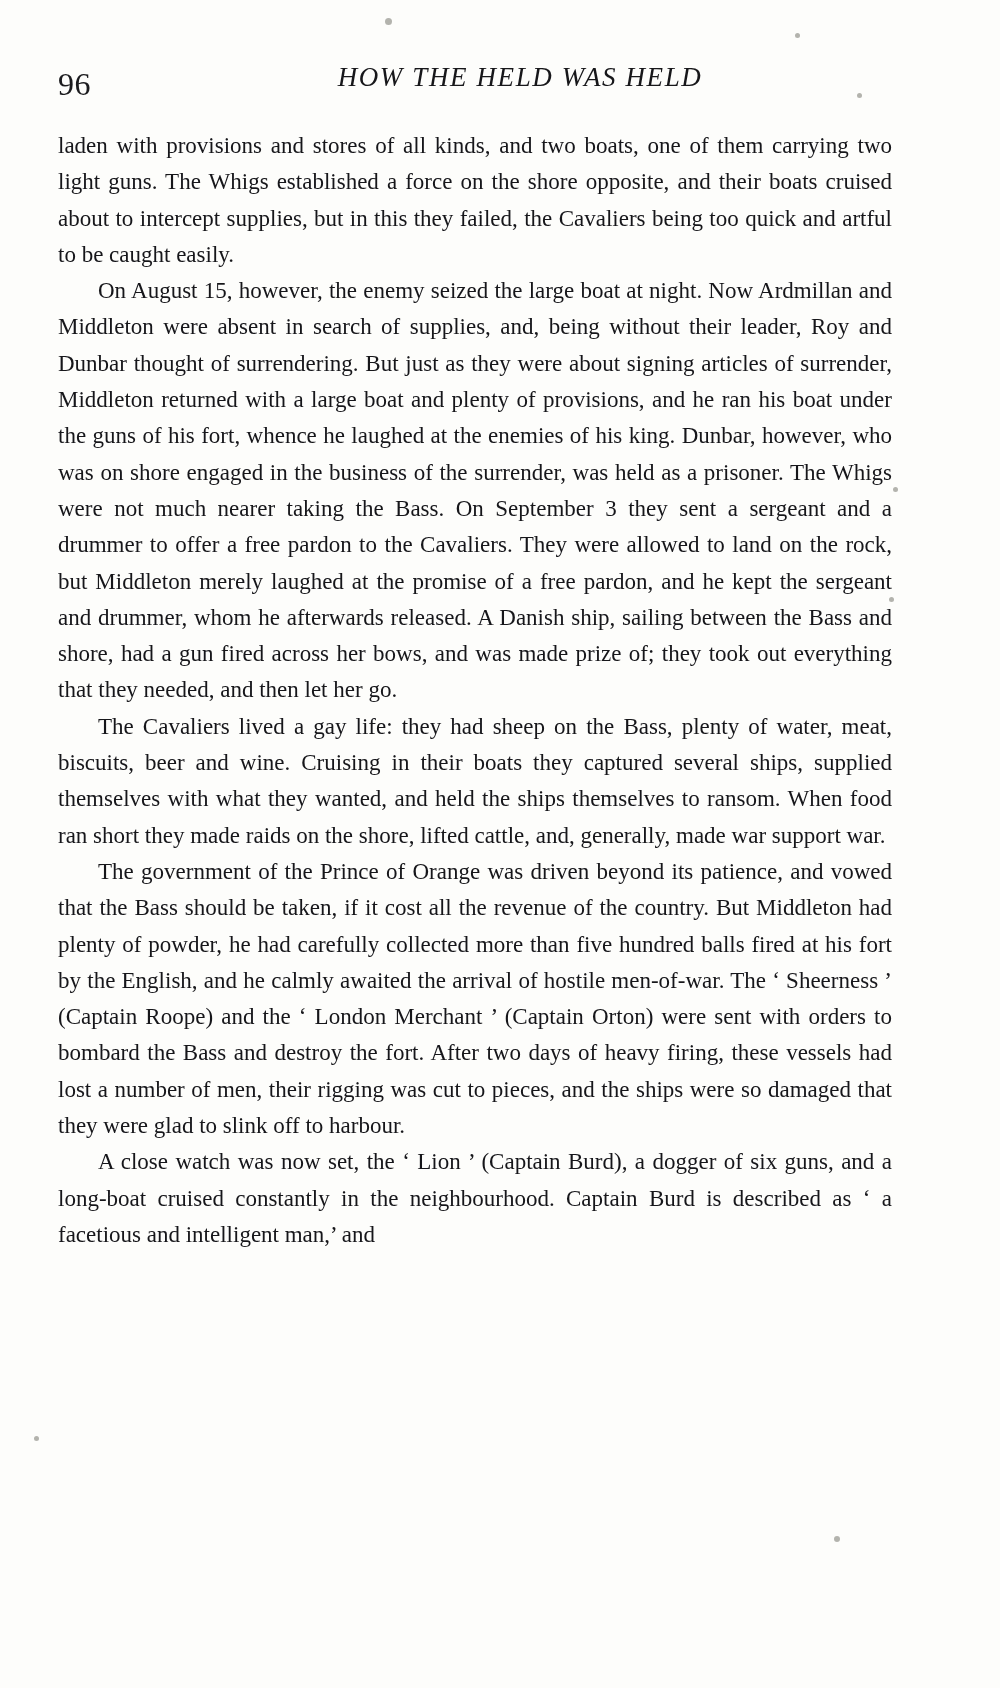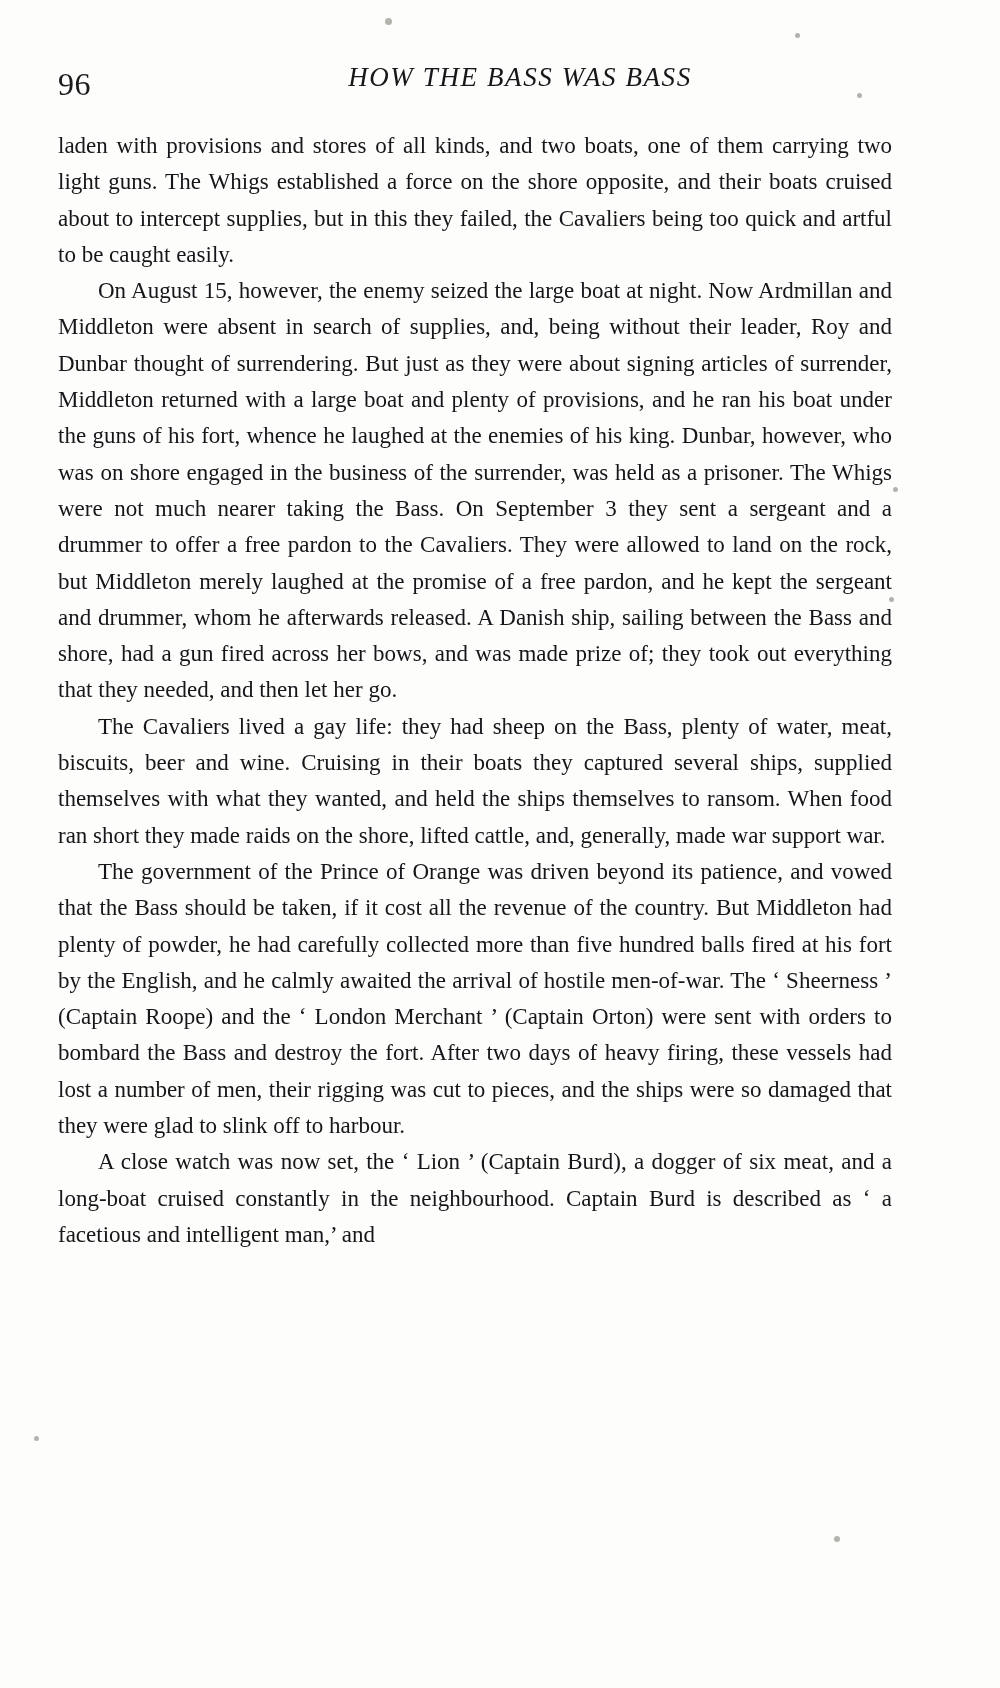--- a/index.html
+++ b/index.html
@@ -79,29 +79,29 @@
   .speck.s6 { left: 34px;  top: 1436px; width: 5px; height: 5px; }
   .speck.s7 { left: 834px; top: 1536px; width: 6px; height: 6px; }
 </style>
 </head>
 <body>
 
 <div class="page">
 
   <div class="page-header">
     <div class="folio">96</div>
-    <div class="running-head">HOW THE BASS WAS BASS</div>
+    <div class="running-head">HOW THE HELD WAS HELD</div>
   </div>
 
   <div class="body-text">
     <p class="no-indent">laden with provisions and stores of all kinds, and two boats, one of them carrying two light guns.  The Whigs established a force on the shore opposite, and their boats cruised about to intercept supplies, but in this they failed, the Cavaliers being too quick and artful to be caught easily.</p>
     <p>On August 15, however, the enemy seized the large boat at night. Now Ardmillan and Middleton were absent in search of supplies, and, being without their leader, Roy and Dunbar thought of surrendering.  But just as they were about signing articles of surrender, Middleton returned with a large boat and plenty of provisions, and he ran his boat under the guns of his fort, whence he laughed at the enemies of his king.  Dunbar, however, who was on shore engaged in the business of the surrender, was held as a prisoner. The Whigs were not much nearer taking the Bass.  On September 3 they sent a sergeant and a drummer to offer a free pardon to the Cavaliers.  They were allowed to land on the rock, but Middleton merely laughed at the promise of a free pardon, and he kept the sergeant and drummer, whom he afterwards released.  A Danish ship, sailing between the Bass and shore, had a gun fired across her bows, and was made prize of; they took out everything that they needed, and then let her go.</p>
     <p>The Cavaliers lived a gay life: they had sheep on the Bass, plenty of water, meat, biscuits, beer and wine.  Cruising in their boats they captured several ships, supplied themselves with what they wanted, and held the ships themselves to ransom.  When food ran short they made raids on the shore, lifted cattle, and, generally, made war support war.</p>
     <p>The government of the Prince of Orange was driven beyond its patience, and vowed that the Bass should be taken, if it cost all the revenue of the country.  But Middleton had plenty of powder, he had carefully collected more than five hundred balls fired at his fort by the English, and he calmly awaited the arrival of hostile men-of-war.  The ‘ Sheerness ’ (Captain Roope) and the ‘ London Merchant ’ (Captain Orton) were sent with orders to bombard the Bass and destroy the fort.  After two days of heavy firing, these vessels had lost a number of men, their rigging was cut to pieces, and the ships were so damaged that they were glad to slink off to harbour.</p>
-    <p>A close watch was now set, the ‘ Lion ’ (Captain Burd), a dogger of six meat, and a long-boat cruised constantly in the neighbourhood. Captain Burd is described as ‘ a facetious and intelligent man,’ and</p>
+    <p>A close watch was now set, the ‘ Lion ’ (Captain Burd), a dogger of six guns, and a long-boat cruised constantly in the neighbourhood. Captain Burd is described as ‘ a facetious and intelligent man,’ and</p>
   </div>
 
   <span class="speck s1"></span>
   <span class="speck s2"></span>
   <span class="speck s3"></span>
   <span class="speck s4"></span>
   <span class="speck s5"></span>
   <span class="speck s6"></span>
   <span class="speck s7"></span>
 

